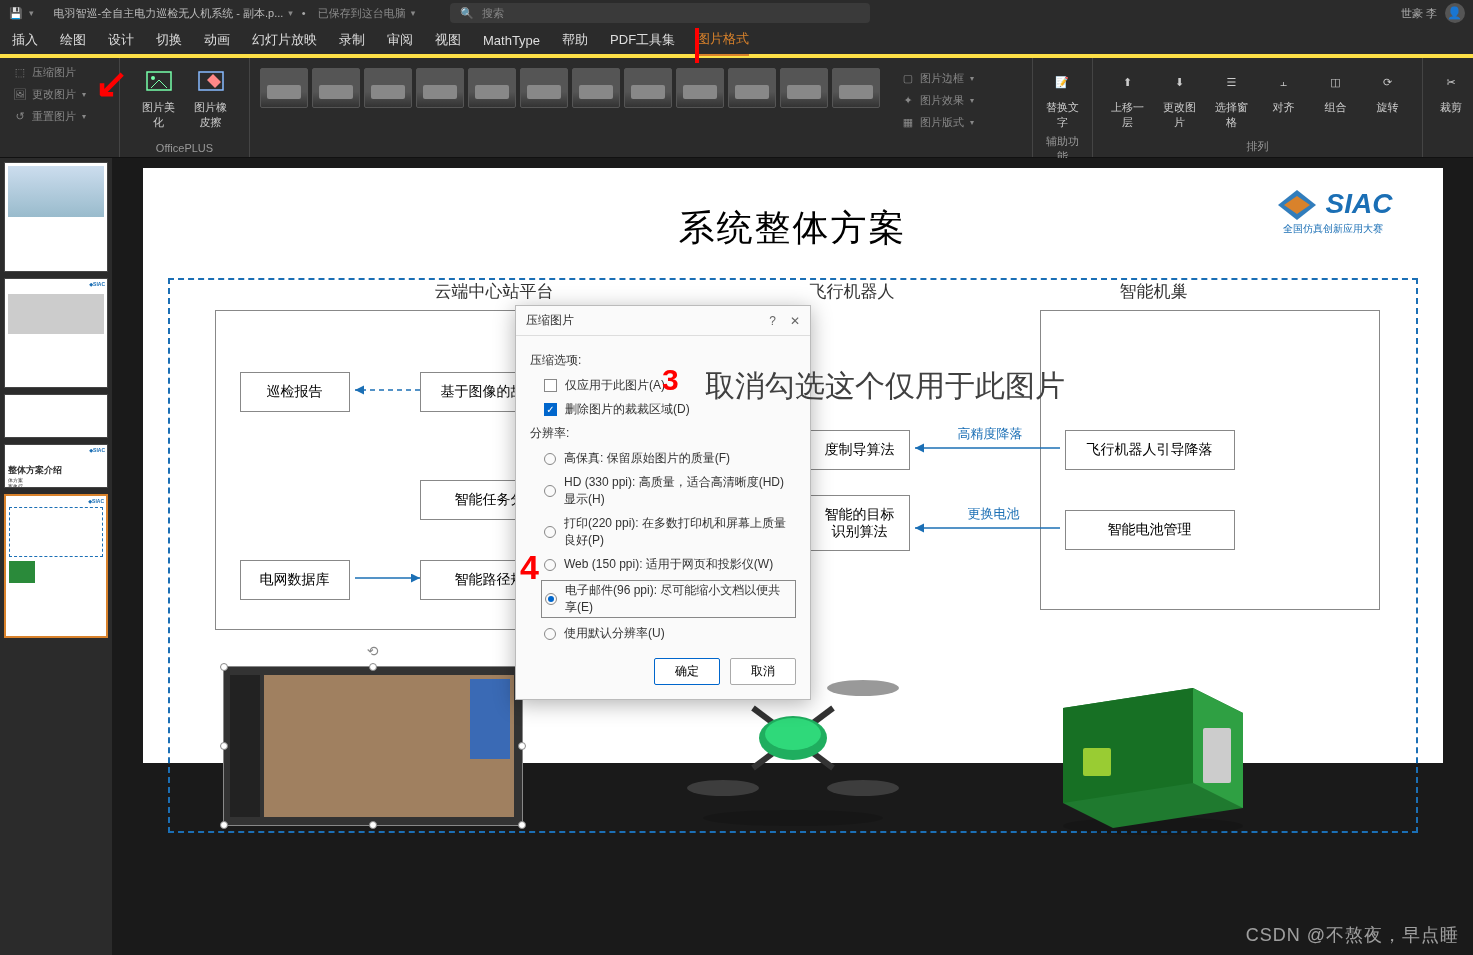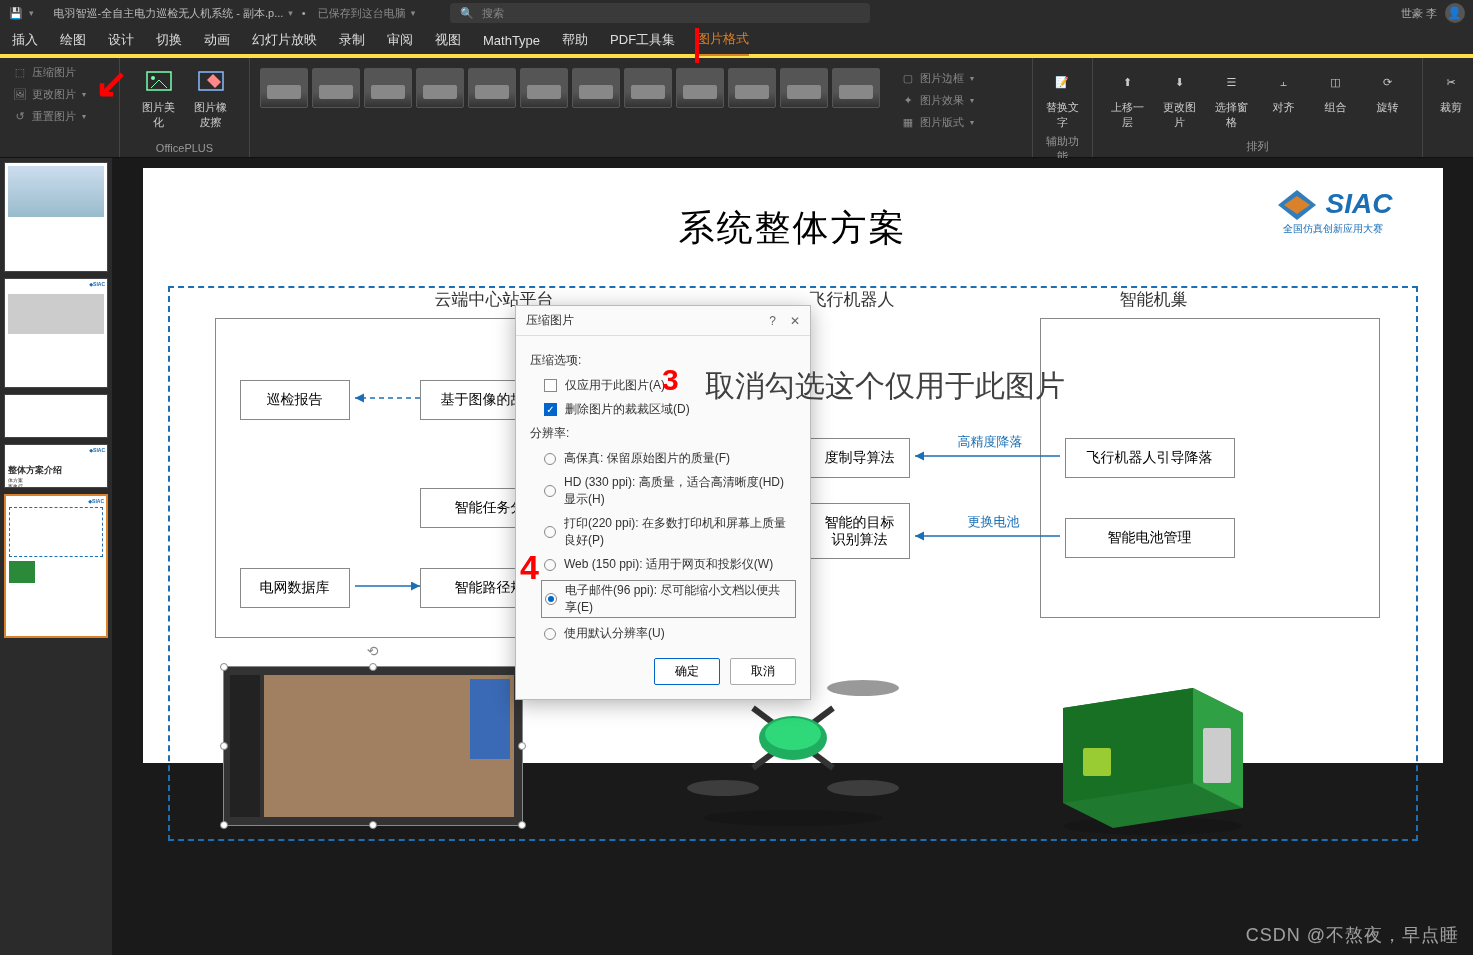--- a/index.html
+++ b/index.html
@@ -49,21 +49,21 @@
 
     
     .editor { flex: 1; background: #1a1a1a; display: flex; justify-content: center; padding-top: 10px; overflow: hidden; position: relative; }
     .slide { width: 1300px; height: 595px; background: #fff; position: relative; color: #000; }
     .slide-title { position: absolute; top: 36px; width: 100%; text-align: center; font-size: 36px; font-weight: normal; letter-spacing: 2px; }
     .logo-area { position: absolute; top: 20px; right: 50px; text-align: center; }
     .logo-siac { font-size: 28px; font-weight: bold; font-style: italic; color: #1b6fb5; display: flex; align-items: flex-start; gap: 6px; }
     .logo-sub { font-size: 10px; color: #1b6fb5; }
     
     
-    .diagram { position: absolute; left: 25px; top: 110px; right: 25px; height: 555px; border: 2px dashed #1b6fb5; margin-top: 8px; }
+    .diagram { position: absolute; left: 25px; top: 110px; right: 25px; height: 555px; border: 2px dashed #1b6fb5; }
     .diagram-section-title { position: absolute; font-size: 17px; color: #333; }
     .diagram-box { position: absolute; border: 1px solid #888; padding: 10px 12px; font-size: 14px; text-align: center; background: #fff; }
     .large-box { border: 1px solid #888; position: absolute; }
     .arrow-label { position: absolute; font-size: 13px; color: #1b6fb5; }
 
     
     .sel-img { position: absolute; border: 1px solid #888; }
     .sel-img .handle { width: 8px; height: 8px; background: #fff; border: 1px solid #888; border-radius: 50%; position: absolute; }
     .rotate-handle { position: absolute; left: 50%; top: -24px; transform: translateX(-50%); color: #888; font-size: 14px; }
 

